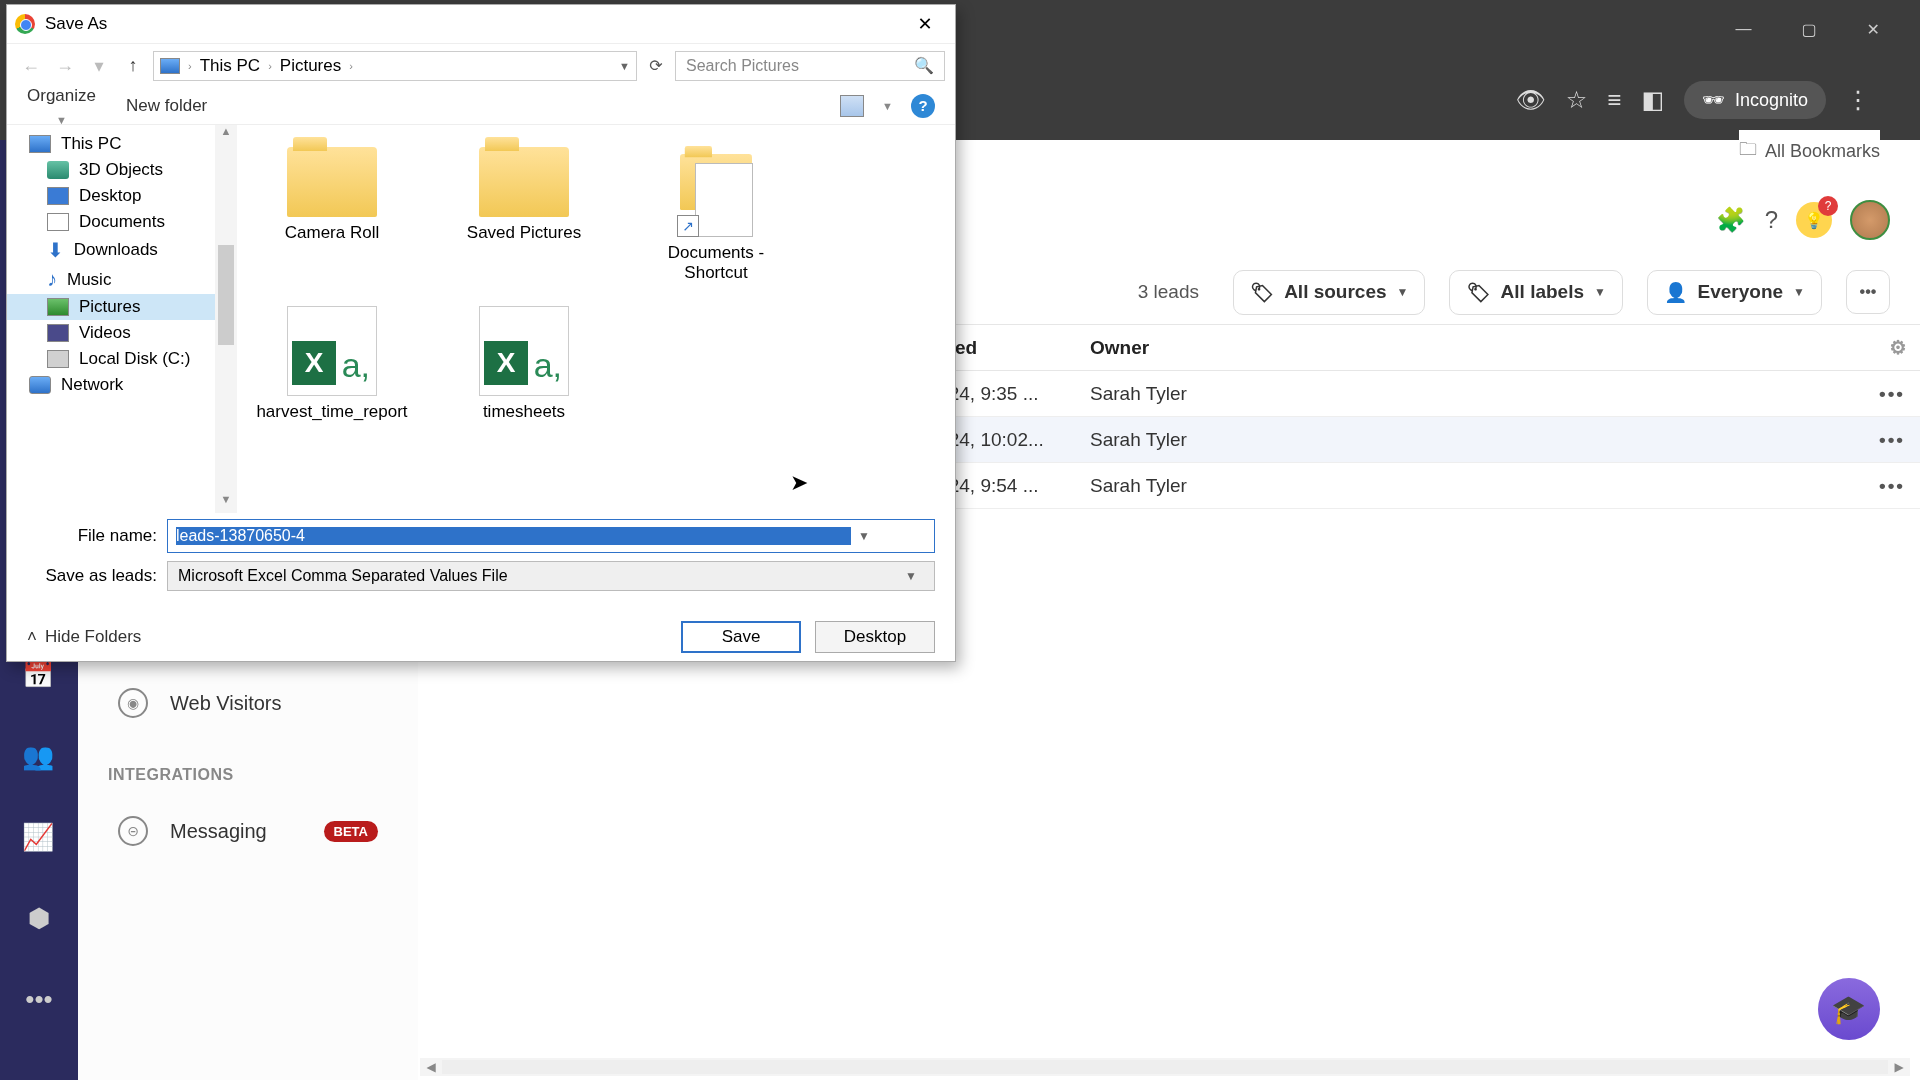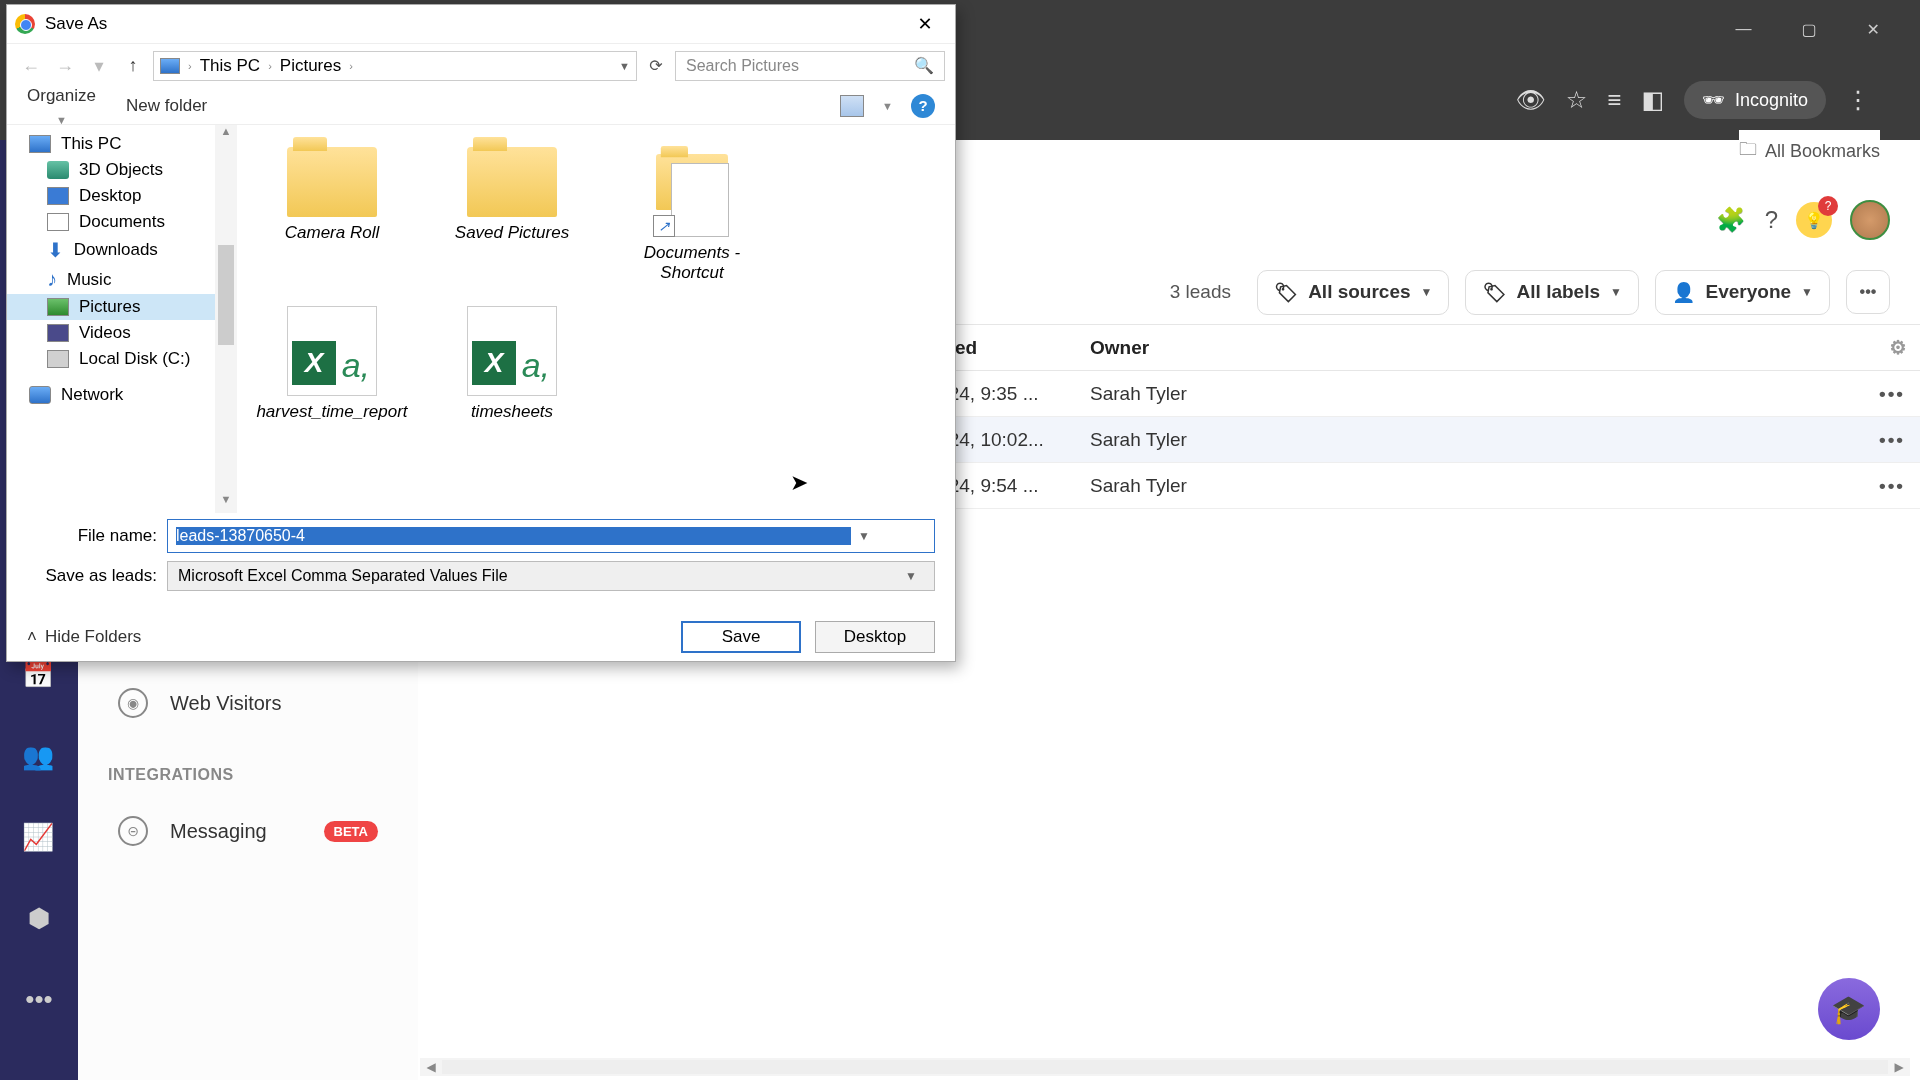--- a/index.html
+++ b/index.html
@@ -15,32 +15,32 @@
 .all-bookmarks { position: absolute; top: 130px; right: 40px; display: flex; align-items: center; gap: 8px; color: #555; font-size: 18px; background: #fff; padding: 6px 0; z-index: 1; }
 
 
 .app-area { position: absolute; top: 140px; left: 0; right: 0; bottom: 0; background: #fff; }
 .left-rail { position: absolute; top: 0; left: 0; width: 78px; bottom: 0; background: #2b2b5e; display: flex; flex-direction: column; align-items: center; padding-top: 520px; gap: 50px; }
 .left-rail .rail-icon { color: #ccc; font-size: 26px; }
 .sidebar-area { position: absolute; top: 0; left: 78px; width: 340px; bottom: 0; background: #fcfcfc; padding-top: 530px; }
 .sidebar-heading { color: #888; font-weight: bold; font-size: 16px; padding: 14px 30px; letter-spacing: 0.5px; }
 .sidebar-item { display: flex; align-items: center; gap: 22px; padding: 14px 30px; font-size: 20px; color: #333; border-radius: 10px; margin: 4px 10px; }
 .sidebar-circle { width: 30px; height: 30px; border: 2px solid #888; border-radius: 50%; display: flex; align-items: center; justify-content: center; font-size: 14px; color: #888; }
-.beta-pill { background: #ef4444; color: #fff; font-size: 13px; padding: 3px 10px; border-radius: 12px; font-weight: bold; margin-left: auto; }
+.beta-pill { background: #b91c1c; color: #fff; font-size: 13px; padding: 3px 10px; border-radius: 12px; font-weight: bold; margin-left: auto; }
 
 
 .content { position: absolute; top: 40px; left: 420px; right: 0; bottom: 0; }
 .top-row { height: 80px; display: flex; align-items: center; padding: 0 30px; gap: 16px; }
 .search-pill { width: 200px; height: 54px; border: 1px solid #ddd; border-radius: 27px; }
 .plus-btn { width: 54px; height: 54px; border: 1px solid #ddd; border-radius: 50%; display: flex; align-items: center; justify-content: center; font-size: 26px; color: #555; }
 .top-right-icons { margin-left: auto; display: flex; align-items: center; gap: 18px; }
 .bulb { width: 36px; height: 36px; background: #ffd54f; border-radius: 50%; display:flex;align-items:center;justify-content:center;position:relative;}
 .bulb-badge{position:absolute;top:-6px;right:-6px;width:20px;height:20px;background:#e03b3b;border-radius:50%;color:#fff;font-size:12px;display:flex;align-items:center;justify-content:center;}
 .avatar { width: 40px; height: 40px; border-radius: 50%; background: radial-gradient(circle,#d49a6a,#b07a4f); border: 2px solid #3e8e41; }
-.filters-row { height: 64px; display: flex; align-items: center; gap: 16px; padding: 0 30px; justify-content: flex-end; }
+.filters-row { height: 64px; display: flex; align-items: center; gap: 24px; padding: 0 30px; justify-content: flex-end; }
 .leads-count { color: #555; font-size: 19px; margin-right: 10px; }
 .filter-pill { border: 1px solid #ddd; border-radius: 10px; padding: 10px 16px; display: flex; align-items: center; gap: 10px; font-size: 19px; color: #333; font-weight: 600; }
 .dd-arrow { font-size: 12px; color: #555; }
 .more-btn { border: 1px solid #ddd; border-radius: 10px; width: 44px; height: 44px; display: flex; align-items: center; justify-content: center; color: #555; font-weight: bold; }
 
 .table { border-top: 1px solid #e6e6e6; }
 .thead { display: flex; height: 46px; align-items: center; border-bottom: 1px solid #e6e6e6; font-weight: 700; color: #222; font-size: 19px; }
 .trow { display: flex; height: 46px; align-items: center; border-bottom: 1px solid #eee; font-size: 19px; color: #333; }
 .trow.hl { background: #f2f5fb; }
 .c-labels { width: 220px; padding-left: 16px; }
@@ -93,21 +93,21 @@
 .ico-music { color: #2e72c9; font-size: 20px; }
 .ico-pics { background: linear-gradient(#6bc16b,#2e8a2e); border: 1px solid #888; }
 .ico-videos { background: #4a4a8a; border: 1px solid #888; }
 .ico-disk { background: #d0d0d0; border: 1px solid #888; }
 .ico-net { background: linear-gradient(#6badf6,#2e72c9); border: 1px solid #888; border-radius: 3px; }
 .tree-scroll { position: absolute; top: 0; right: 0; width: 22px; height: 100%; background: #f4f4f4; display: flex; flex-direction: column; }
 .tree-scroll .sa { height: 20px; text-align: center; color: #888; font-size: 11px; }
 .tree-scroll .thumb { margin: 0 3px; width: 16px; height: 100px; background: #ccc; margin-top: 100px; }
 .tree-wrap { position: relative; }
 
-.file-area { flex: 1; padding: 16px 10px; display: flex; flex-wrap: wrap; gap: 10px 10px; align-content: flex-start; font-style: italic; }
+.file-area { flex: 1; padding: 16px 10px; display: flex; flex-wrap: wrap; gap: 10px 22px; align-content: flex-start; }
 .file-item { width: 170px; display: flex; flex-direction: column; align-items: center; gap: 6px; padding: 6px; }
 .folder-ico { width: 90px; height: 70px; background: linear-gradient(#ffe29a,#f2c855); border-radius: 4px 4px 2px 2px; position: relative; }
 .folder-ico::before { content:''; position:absolute; top:-10px; left:6px; width:34px; height:14px; background: linear-gradient(#ffe29a,#f2c855); border-radius: 3px 3px 0 0; }
 .shortcut-ico { width: 90px; height: 90px; position: relative; }
 .shortcut-ico .doc { position: absolute; bottom: 0; right: 8px; width: 58px; height: 74px; background: #fff; border: 1px solid #bbb; }
 .shortcut-ico .ar { position: absolute; bottom: 0; left: 6px; width: 22px; height: 22px; background: #fff; border: 1px solid #888; display: flex; align-items: center; justify-content: center; font-size: 14px; color: #2e72c9; }
 .csv-ico { width: 90px; height: 90px; background: #fff; border: 1px solid #ccc; position: relative; }
 .csv-ico .xbadge { position: absolute; bottom: 10px; left: 4px; width: 44px; height: 44px; background: #1d7044; color: #fff; font-size: 28px; font-weight: bold; display: flex; align-items: center; justify-content: center; }
 .csv-ico .atxt { position: absolute; bottom: 10px; right: 6px; color: #2a8a57; font-size: 34px; }
 .file-label { font-size: 17px; text-align: center; line-height: 1.2; }
@@ -335,21 +335,21 @@
             <span>Pictures</span>
           </div>
         <div class="tree-item">
             <span class="tree-ico ico-videos"></span>
             <span>Videos</span>
           </div>
         <div class="tree-item">
             <span class="tree-ico ico-disk"></span>
             <span>Local Disk (C:)</span>
           </div>
-        <div class="tree-item root" style="margin-top:10px">
+        <div class="tree-item root" style="">
             <span class="tree-ico ico-net"></span>
             <span>Network</span>
           </div>
       </div>
       <div class="tree-scroll">
         <div class="sa">▲</div>
         <div class="thumb"></div>
         <div style="flex:1"></div>
         <div class="sa">▼</div>
       </div>

